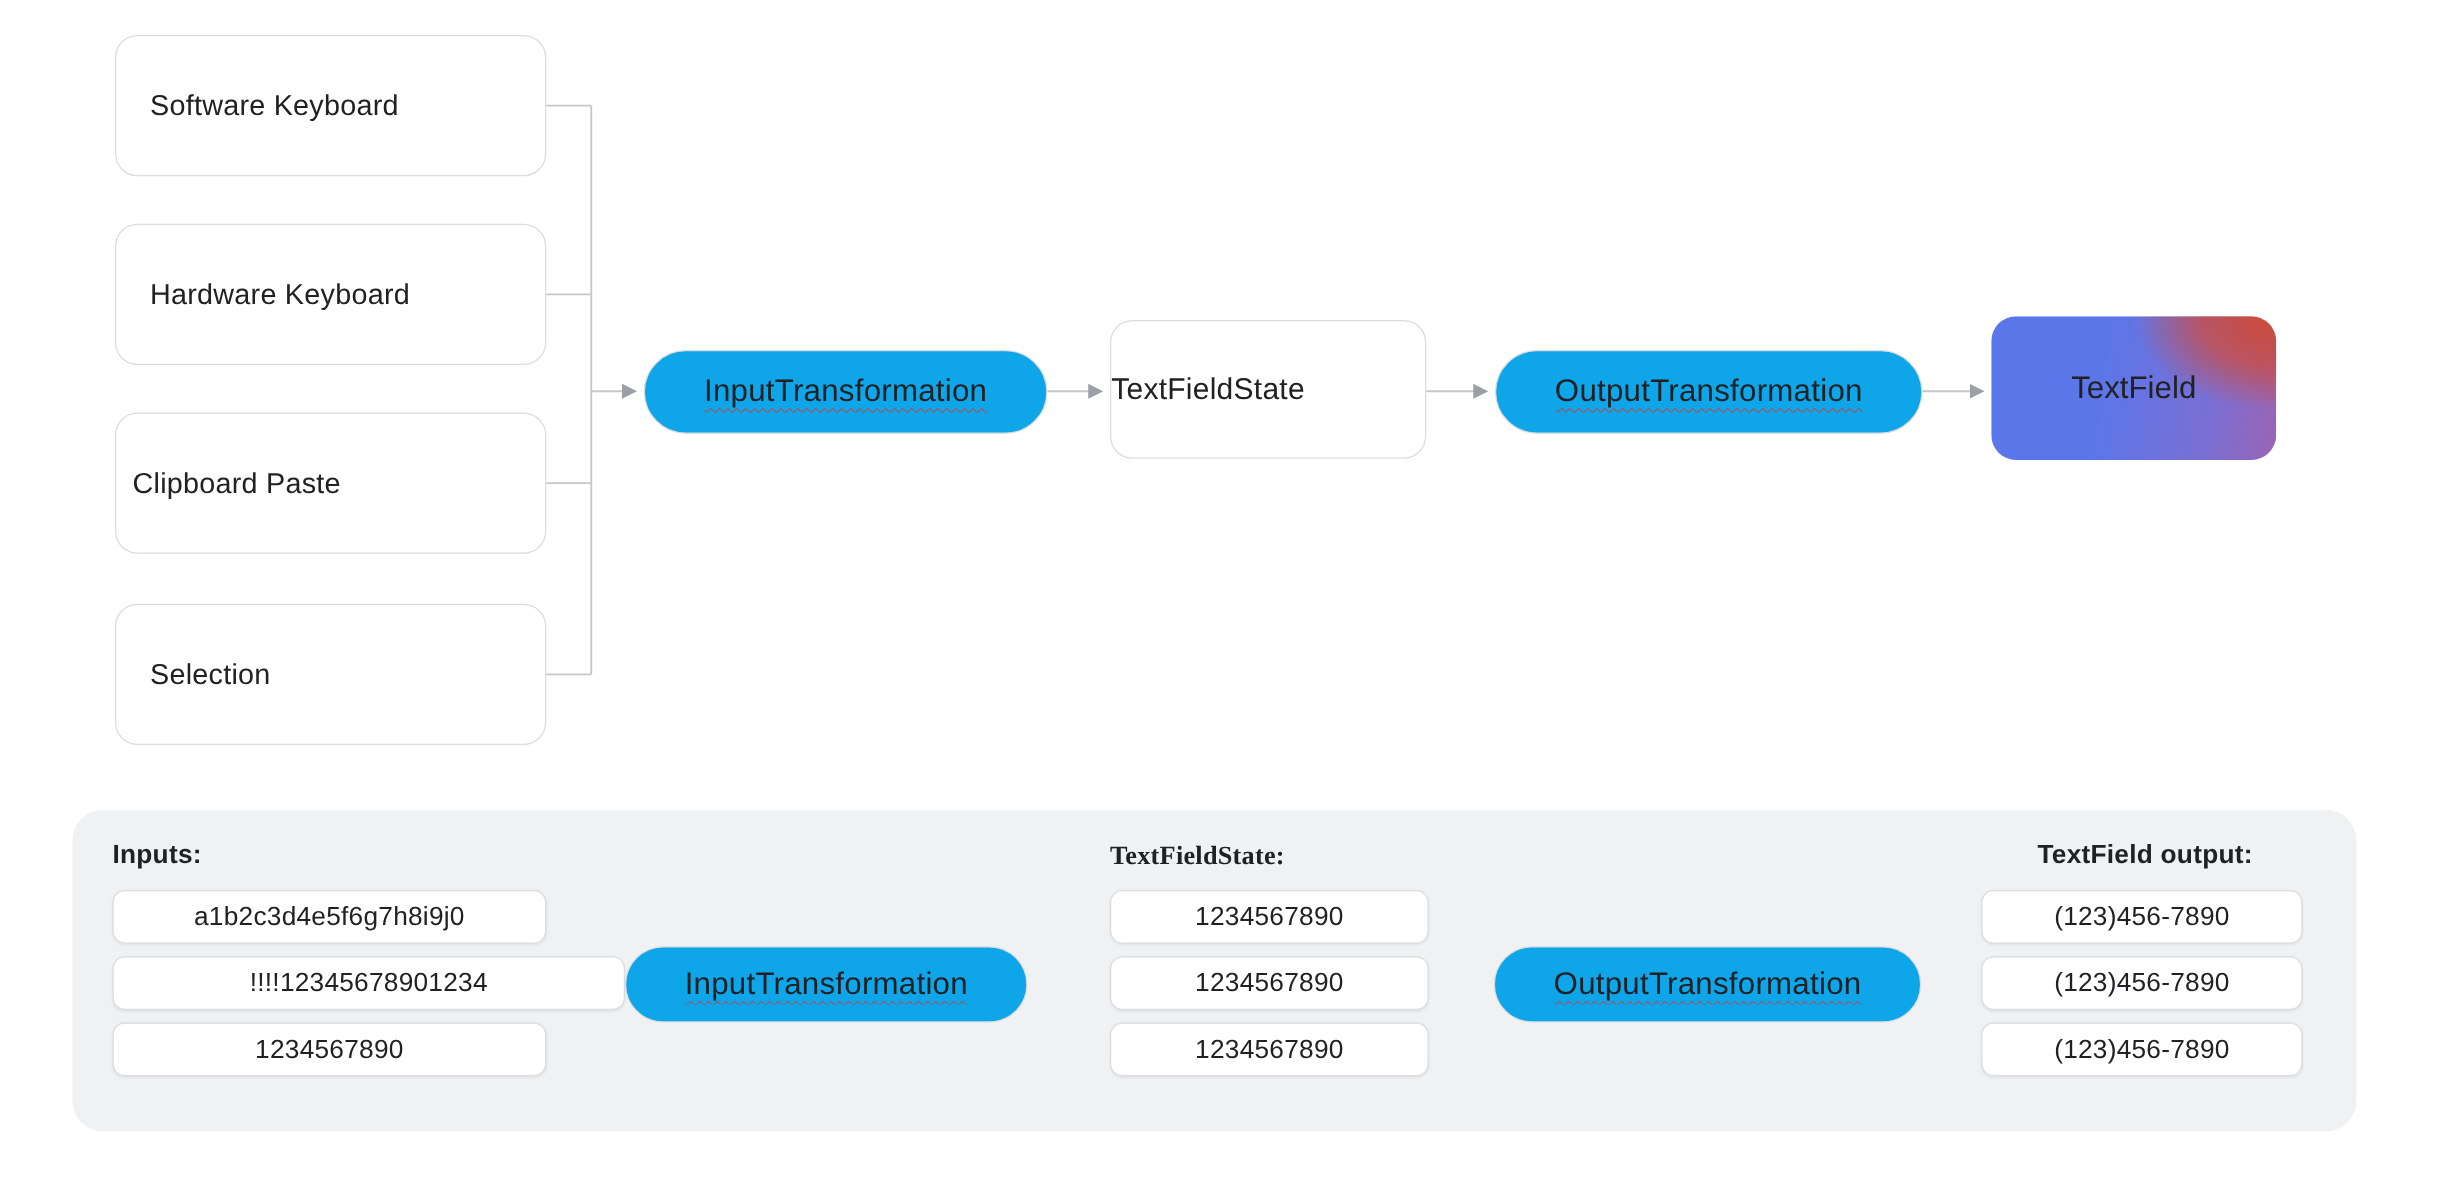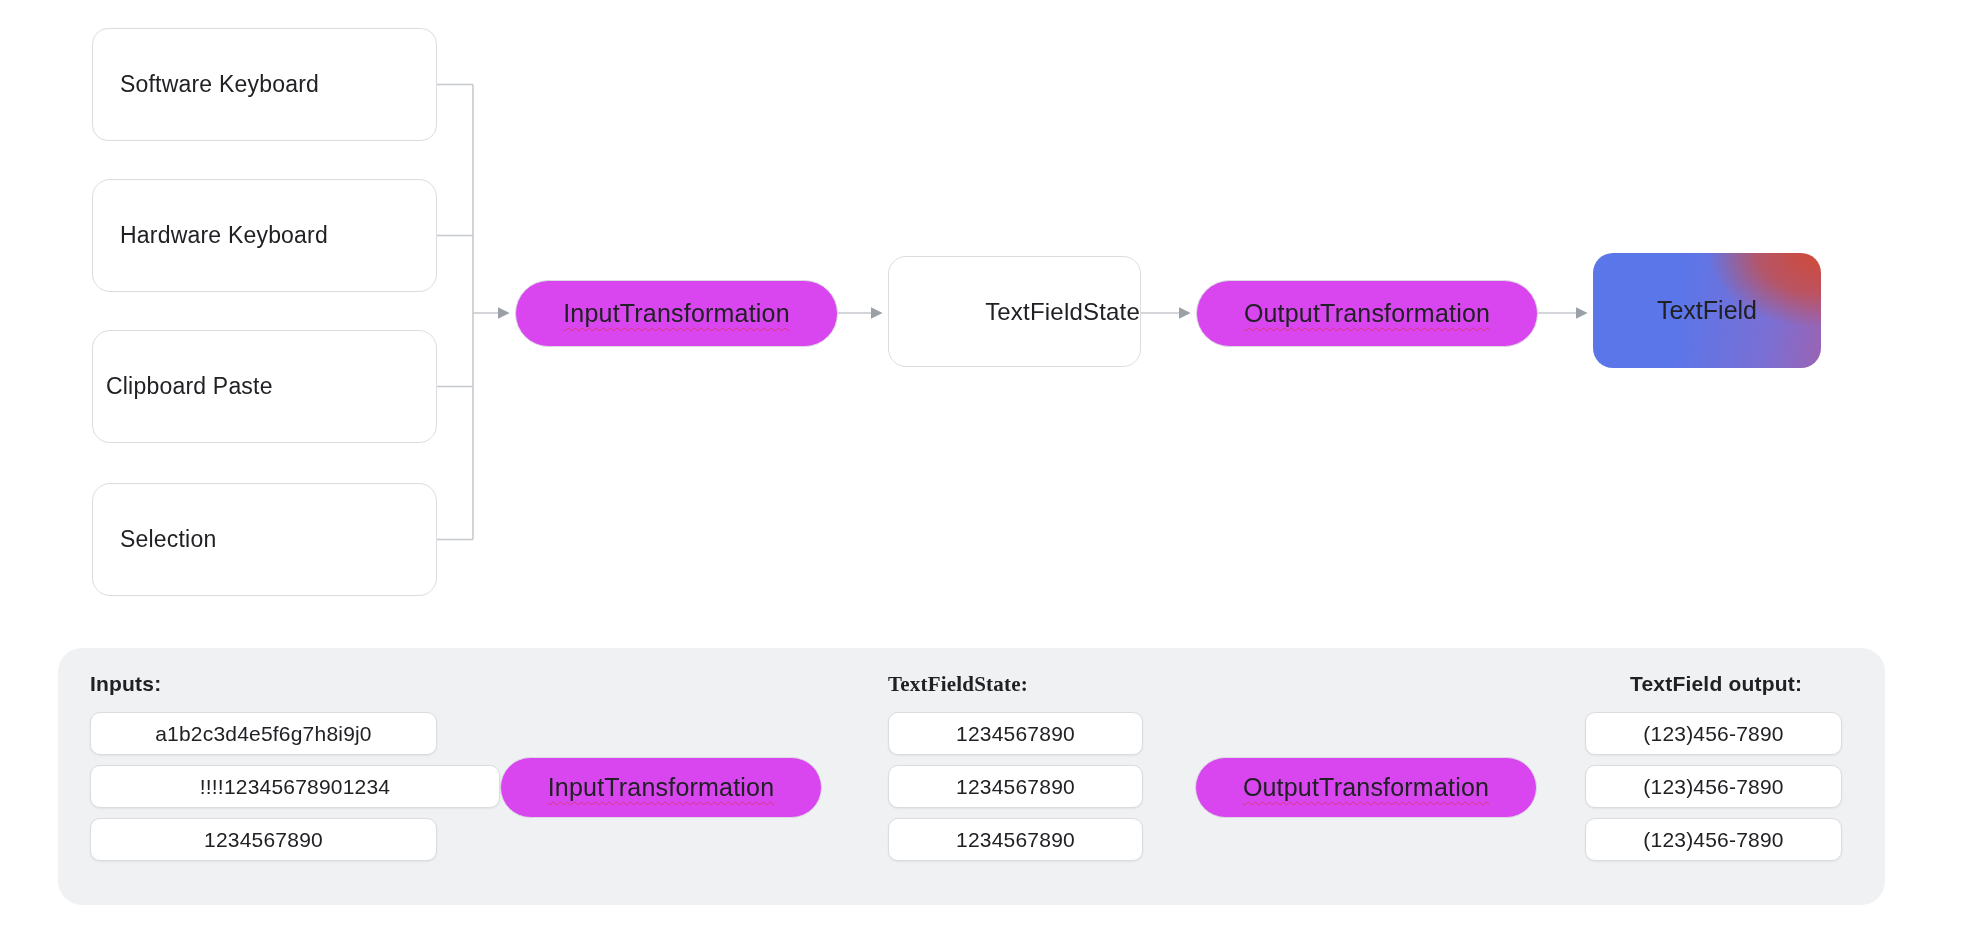--- a/index.html
+++ b/index.html
@@ -7,25 +7,25 @@
     position:relative;width:1967px;height:945px;background:#ffffff;
     font-family:"Liberation Sans",sans-serif;color:#202124;overflow:hidden;
   }
   .wires{position:absolute;left:0;top:0;z-index:0;}
   .node{position:absolute;z-index:1;display:flex;align-items:center;box-sizing:border-box;}
   .src-box{
     width:345px;height:113px;background:#fff;border:1.5px solid #dadce0;border-radius:18px;
     padding-left:27px;font-size:23px;letter-spacing:.2px;
   }
   .pill{
-    background:#d946ef;border:1.5px solid #dadce0;border-radius:40px;justify-content:center;
+    background:#0ea5e9;border:1.5px solid #dadce0;border-radius:40px;justify-content:center;
     font-size:25px;font-weight:500;letter-spacing:.2px;
   }
   .state-node{
-    background:#fff;border:1.5px solid #dadce0;border-radius:18px;justify-content:flex-end;
+    background:#fff;border:1.5px solid #dadce0;border-radius:18px;justify-content:flex-start;
     font-size:24px;font-weight:500;letter-spacing:.2px;
   }
   .tf-node{
     border-radius:20px;justify-content:center;font-size:25px;font-weight:500;color:#202124;
     background:
       radial-gradient(80% 105% at 100% 0%, #cd4b3c 4%, rgba(205,75,60,0.72) 34%, rgba(205,75,60,0) 62%),
       linear-gradient(97deg, #5b76e9 38%, #7a6fd4 76%, #9a64b4 100%);
   }
   .squiggle{
     text-decoration-line:underline;text-decoration-style:wavy;
@@ -75,21 +75,21 @@
       <path d="M1143 734 H1172 M1143 840 H1172 M1172 734 V840"></path>
       <path d="M1143 787 H1186" marker-end="url(#arr)"></path>
 
       <path d="M1537 787 H1562 M1562 734 V840"></path>
       <path d="M1562 734 H1576" marker-end="url(#arr)"></path>
       <path d="M1562 787 H1576" marker-end="url(#arr)"></path>
       <path d="M1562 840 H1576" marker-end="url(#arr)"></path>
     </g>
   </svg>
 
-  <div class="node src-box" style="left:92px;top:28px;border-radius:16px;">
+  <div class="node src-box" style="left:92px;top:28px;">
     <span>Software Keyboard</span>
   </div>
   <div class="node src-box" style="left:92px;top:179px;">
     <span>Hardware Keyboard</span>
   </div>
   <div class="node src-box" style="left:92px;top:330px;padding-left:13px;">
     <span>Clipboard Paste</span>
   </div>
   <div class="node src-box" style="left:92px;top:483px;">
     <span>Selection</span>

